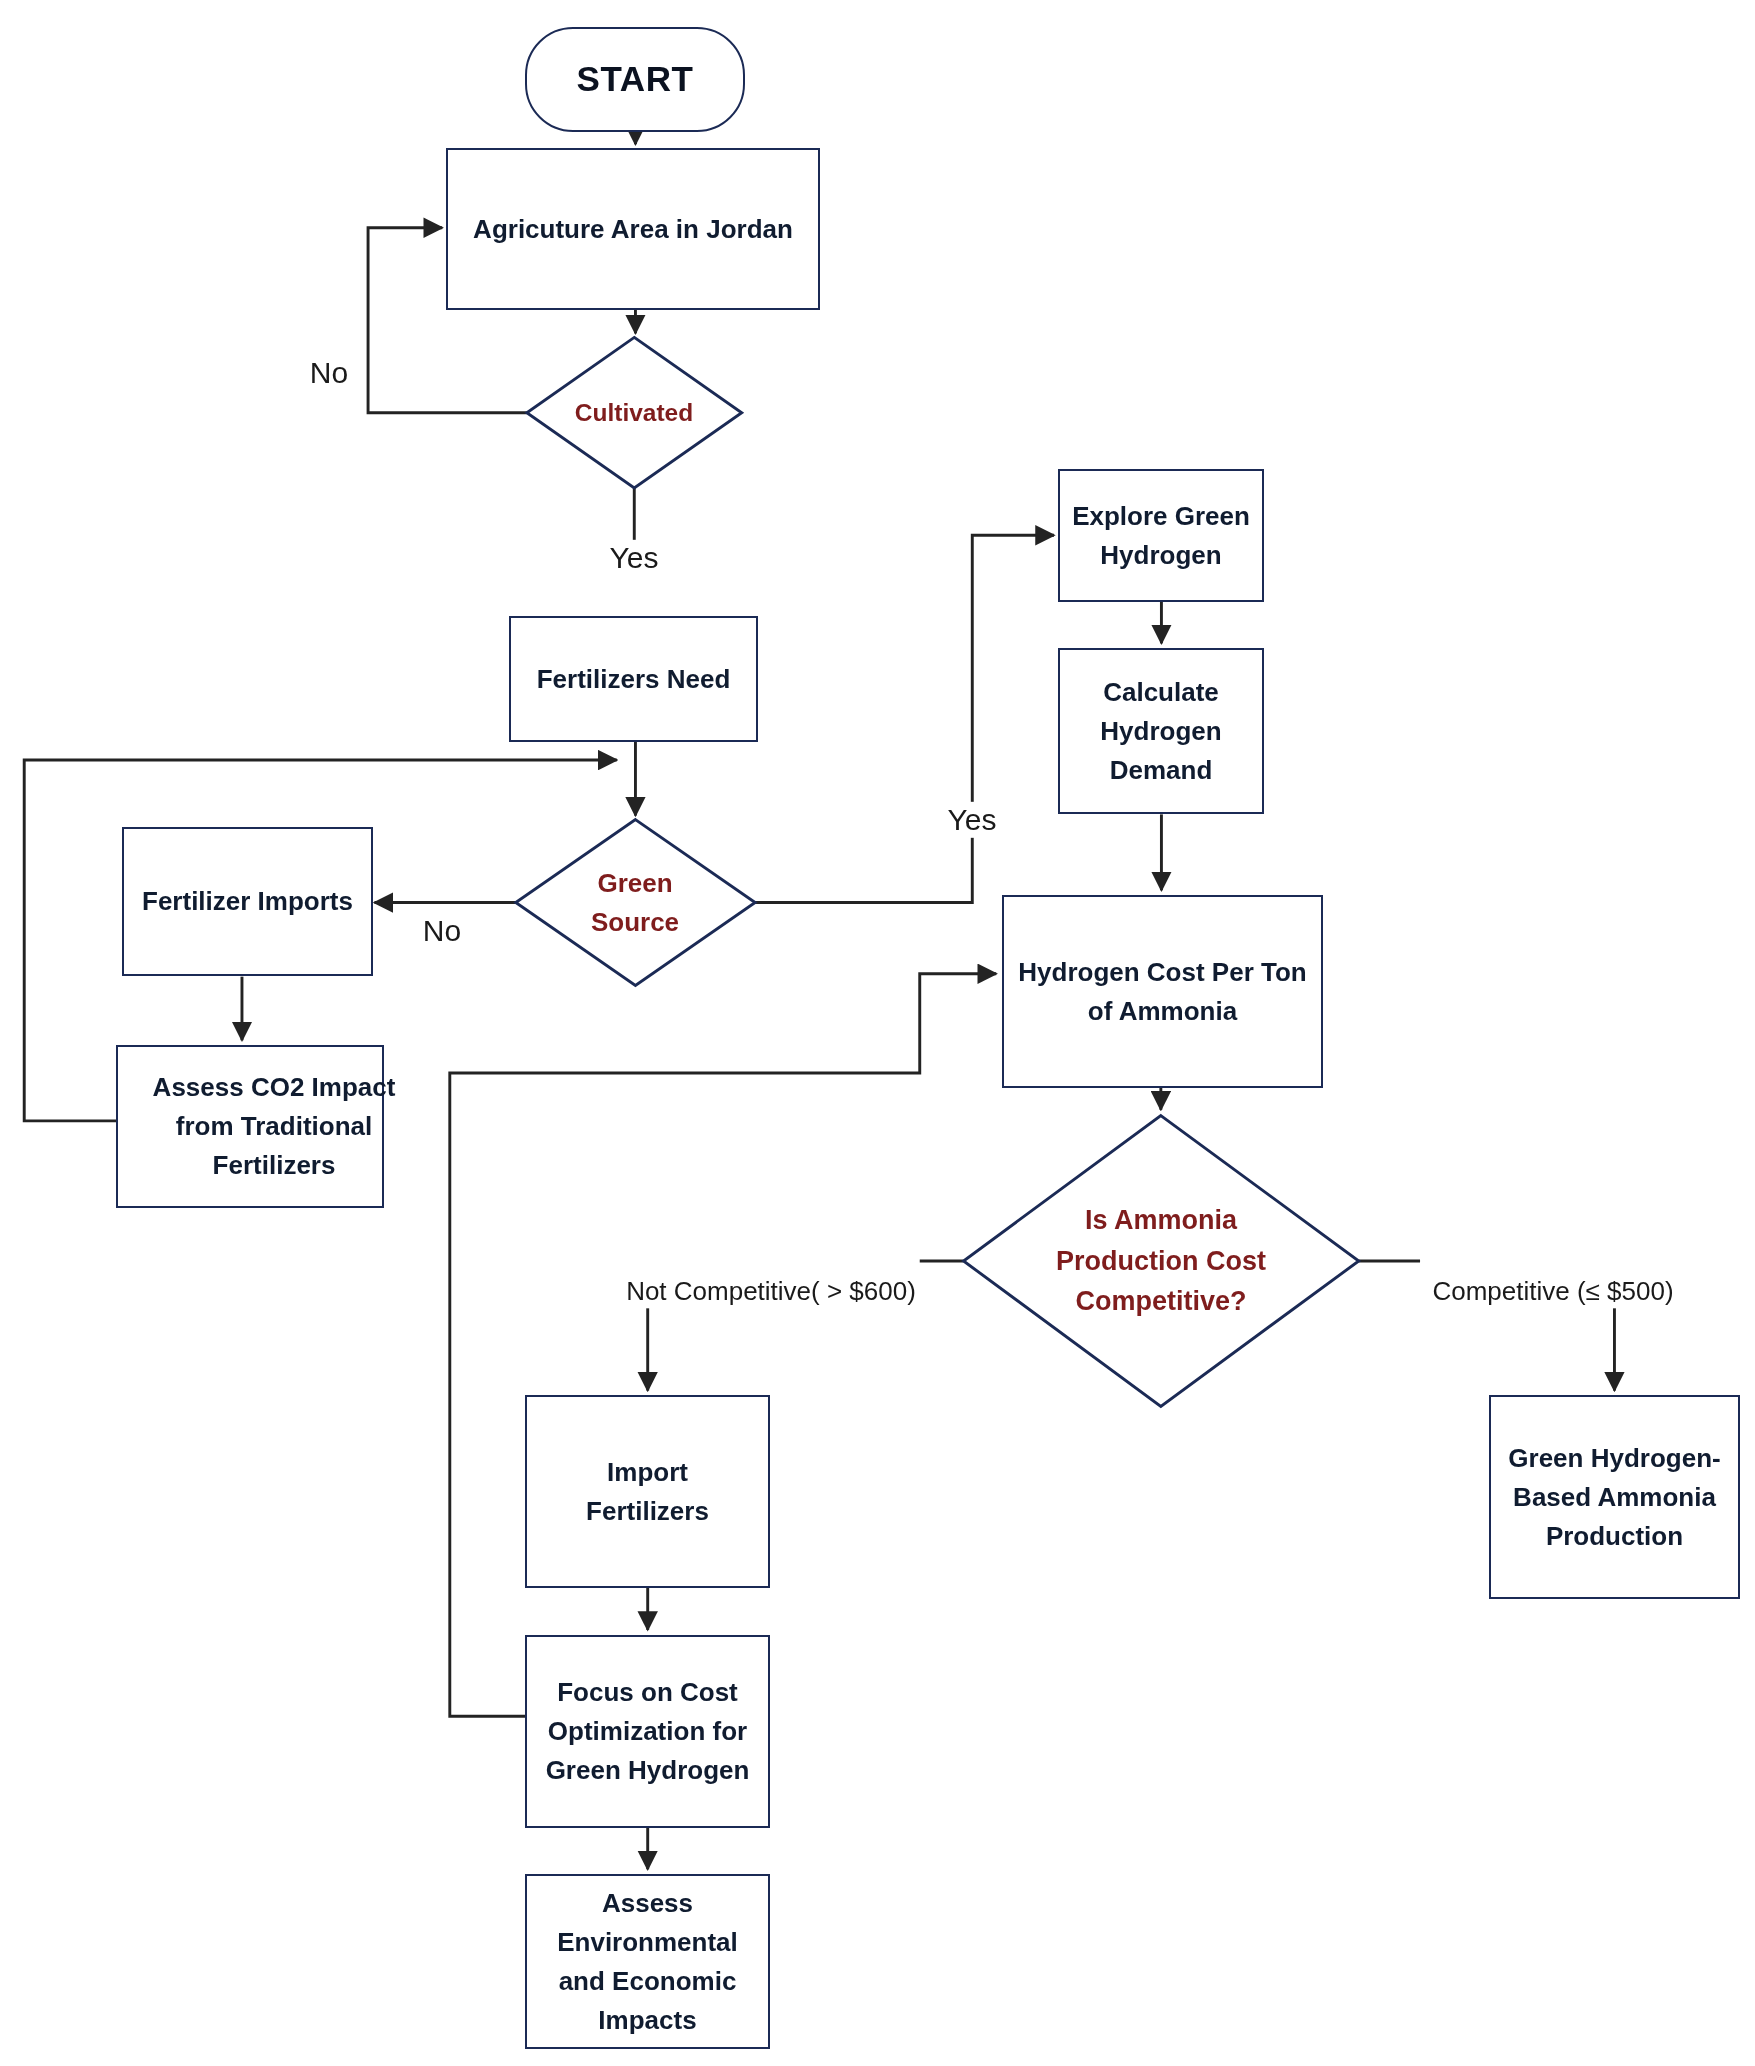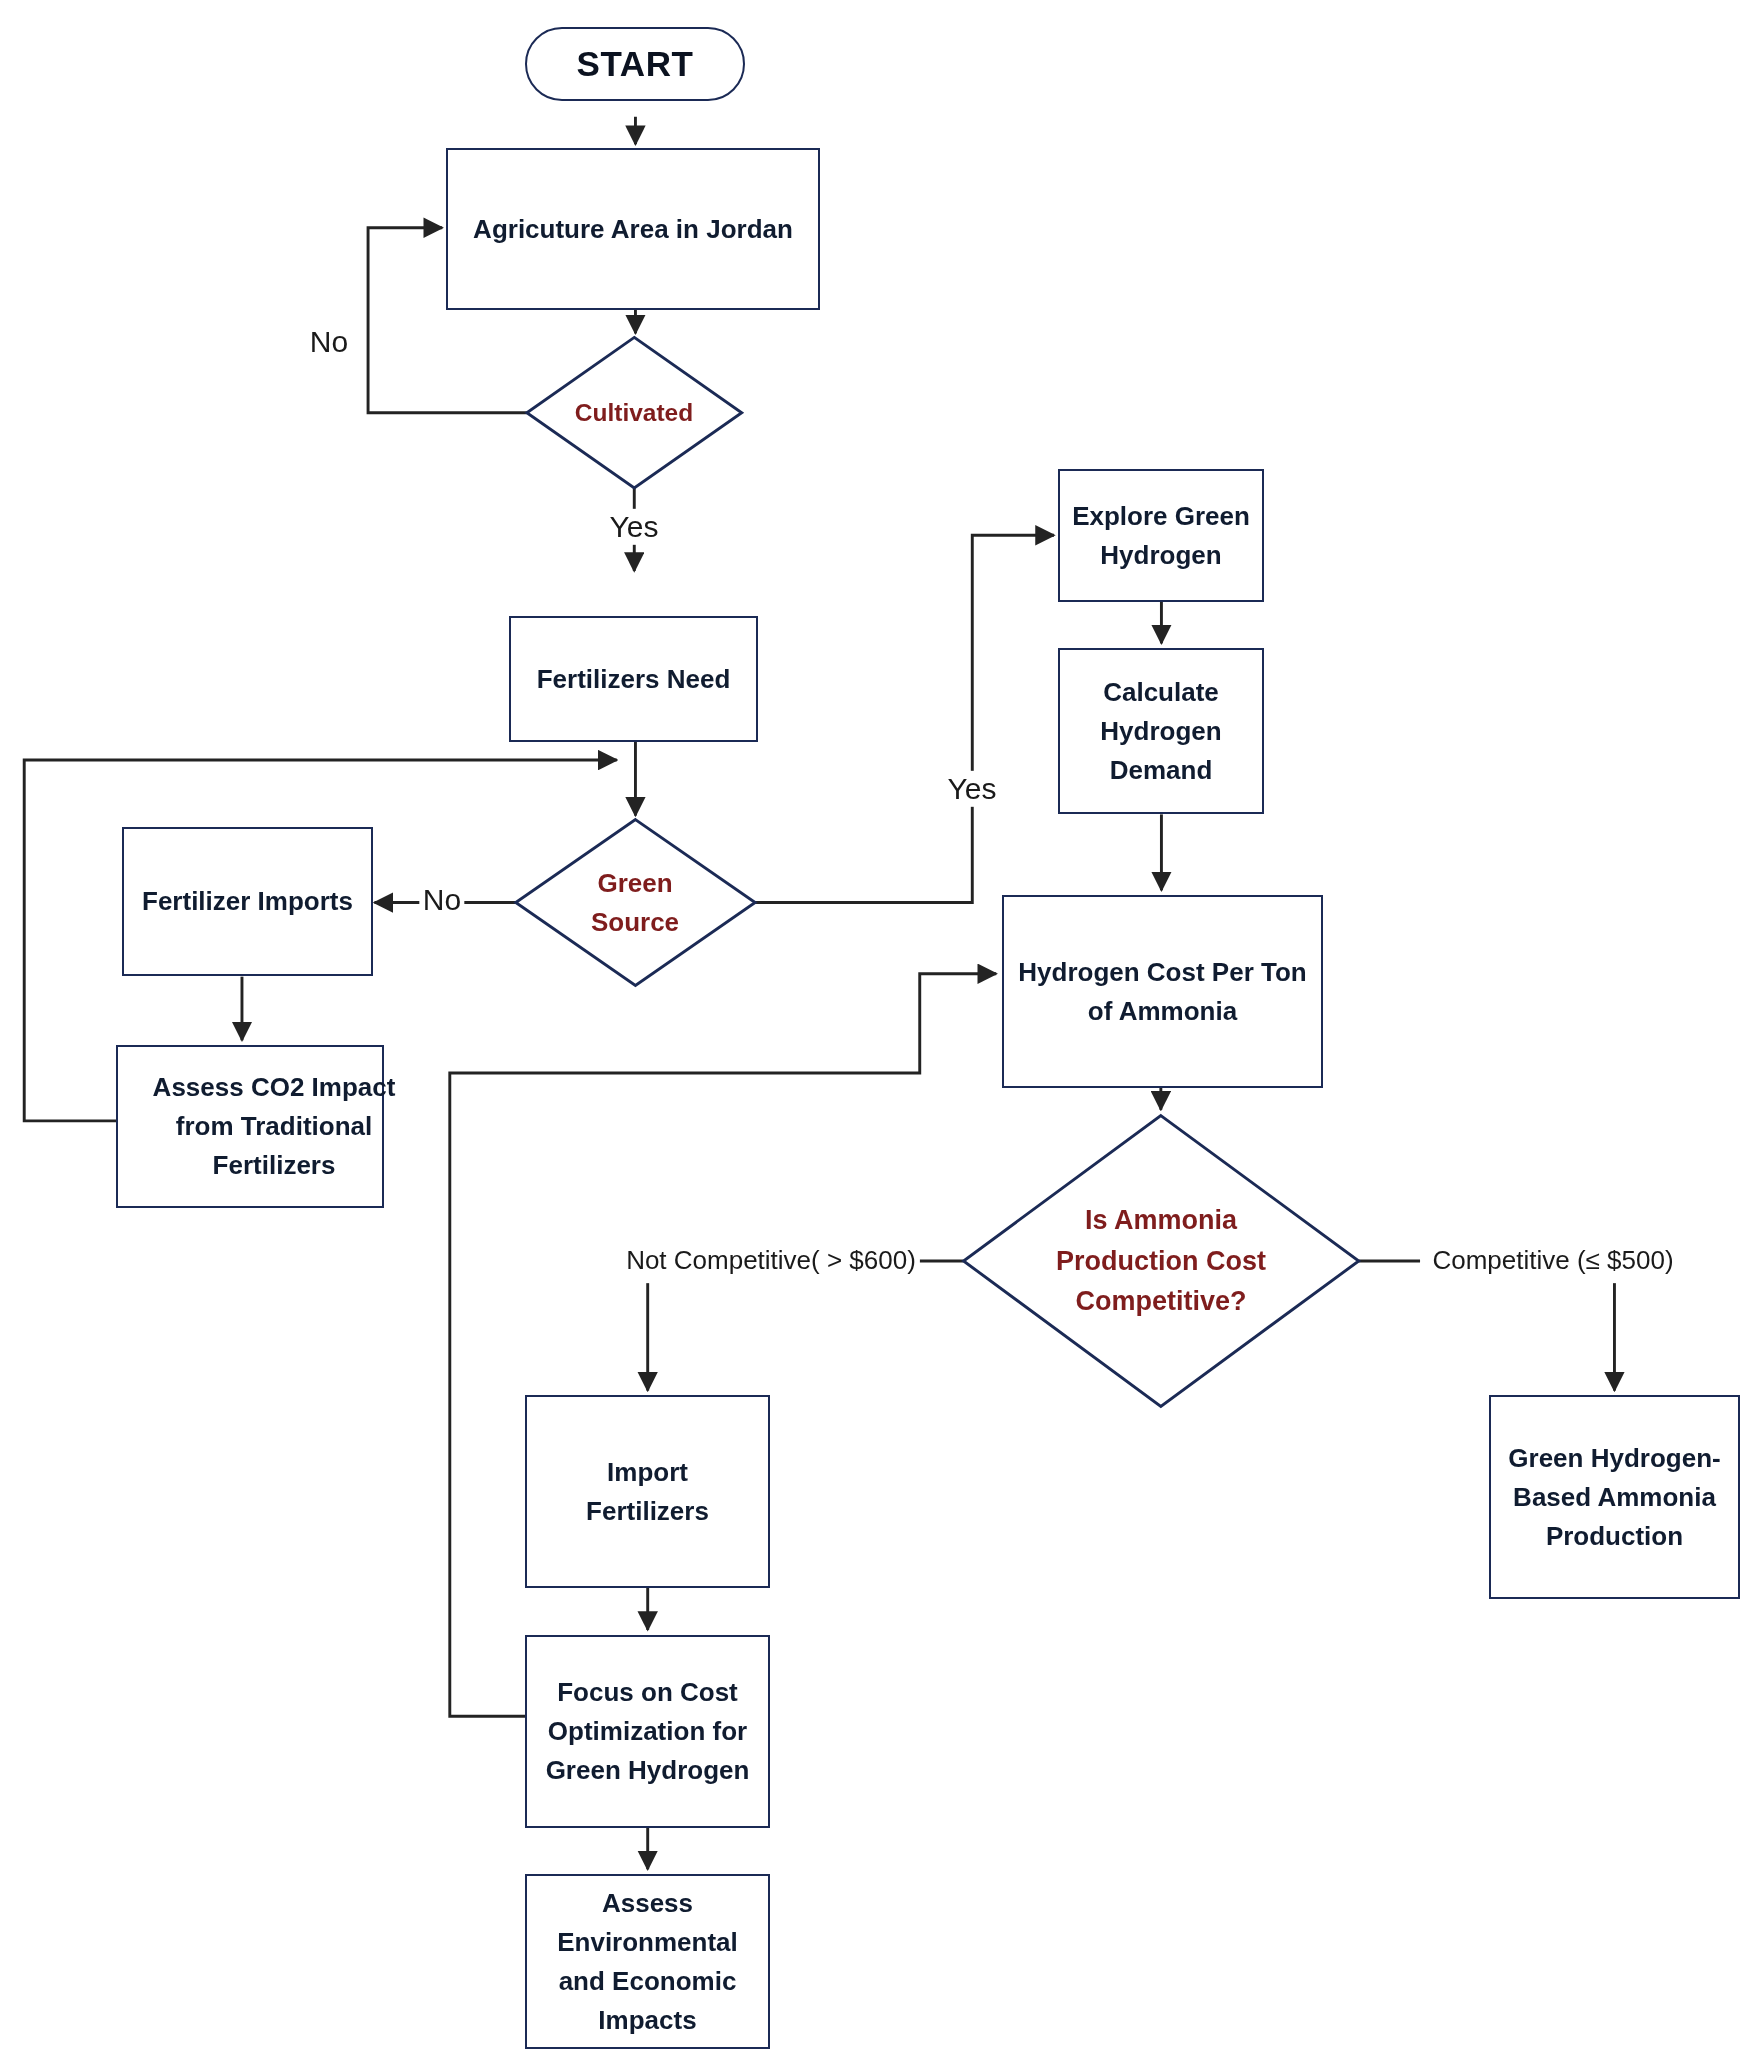--- a/index.html
+++ b/index.html
@@ -14,21 +14,21 @@
   }
   .terminator{border-radius:48px;font-size:35px;letter-spacing:0.6px;color:#0b1220;}
   .dtext{
     position:absolute;z-index:3;transform:translate(-50%,-50%);
     color:#7f1d1d;font-weight:bold;font-size:26px;line-height:1.5;
     text-align:center;white-space:pre;background:transparent;
   }
   .elabel{
     position:absolute;z-index:4;transform:translate(-50%,-50%);
     color:#1a1a1a;font-weight:400;font-size:26px;white-space:pre;
-    background:#ffffff;padding:1.2px 3.5px;text-align:center;
+    background:#ffffff;padding:1.2px 3.5px;text-align:center;margin-top:31px;
   }
   .elabel.big{font-size:30px;}
   .elabel.nobg{background:transparent;}
 </style>
 </head>
 <body>
 
 <div class="canvas">
 
   <svg class="wires" width="1756" height="2066" viewBox="0 0 3007 3539">
@@ -60,21 +60,21 @@
       <path d="M899,2940 H770 V1838 H1575 V1668 H1706" marker-end="url(#ah)"></path>
     </g>
 
     <g stroke="#1b2a55" stroke-width="5" fill="#ffffff">
       <polygon points="1086,578 1270,707 1086,836 902,707"></polygon>
       <polygon points="1088,1404 1293,1546 1088,1688 883,1546"></polygon>
       <polygon points="1988,1911 2327,2160 1988,2409 1650,2160"></polygon>
     </g>
   </svg>
 
-  <div class="node terminator" style="left:525px;top:27px;width:220px;height:74px;">START</div>
+  <div class="node terminator" style="left:525px;top:27px;width:220px;height:105px;">START</div>
 
   <div class="node" style="left:446px;top:148px;width:374px;height:162px;">Agricuture Area in Jordan</div>
 
   <div class="node" style="left:509px;top:575px;width:249px;height:126px;margin-top:41px;">Fertilizers Need</div>
 
   <div class="node" style="left:122px;top:827px;width:251px;height:149px;">Fertilizer Imports</div>
 
   <div class="node" style="left:116px;top:1045px;width:268px;height:163px;padding-left:48px;">Assess CO2 Impact
 from Traditional
 Fertilizers</div>

